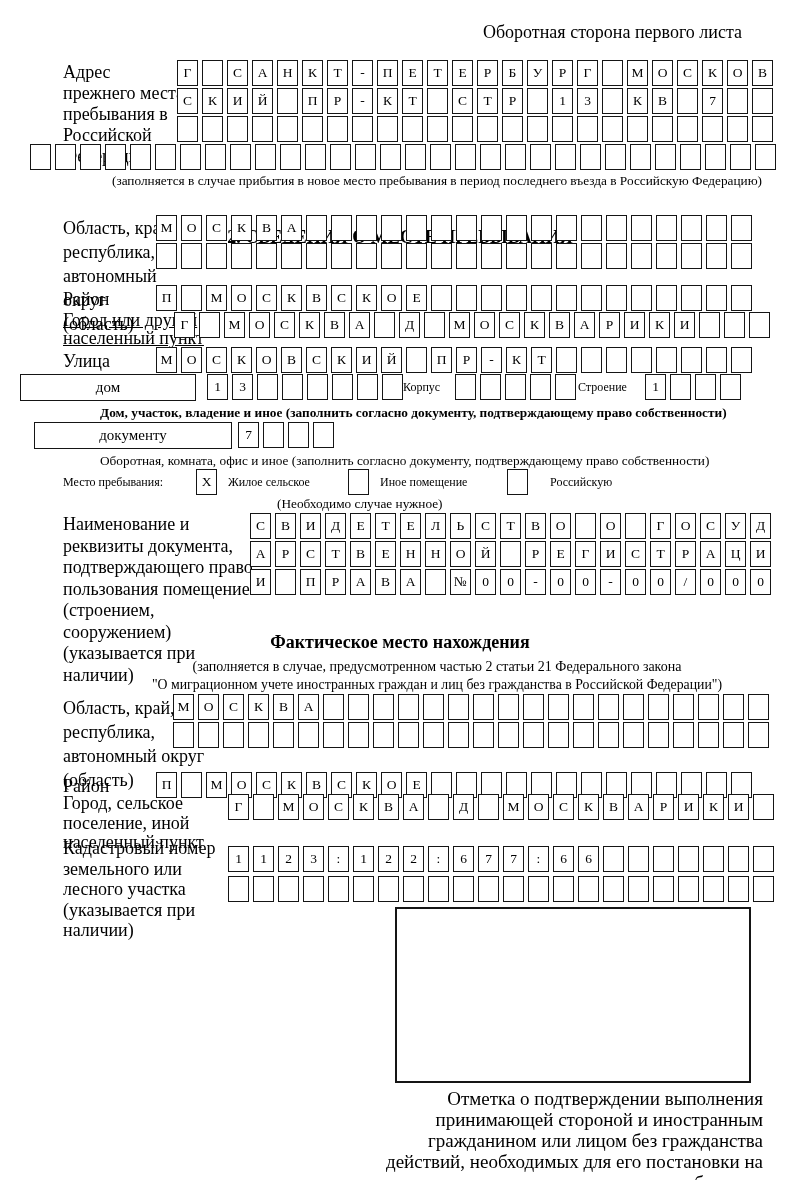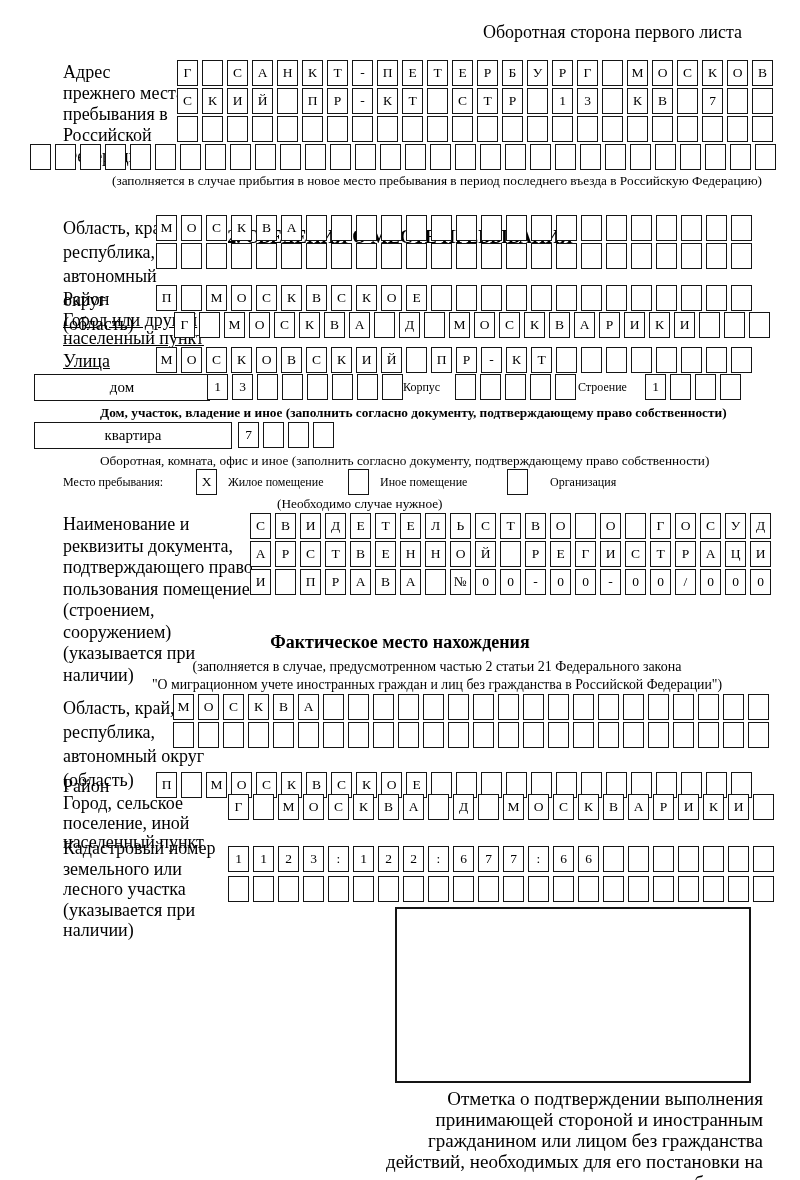--- a/index.html
+++ b/index.html
@@ -251,21 +251,21 @@
     <span class="cbox">А</span>
     <span class="cbox">Р</span>
     <span class="cbox">И</span>
     <span class="cbox">К</span>
     <span class="cbox">И</span>
     <span class="cbox"></span>
     <span class="cbox"></span>
     <span class="cbox"></span>
   </div>
 
-<div class="abs label" style="top:351px;left:63px;text-decoration:underline;">Улица</div>
+<div class="abs label" style="top:351px;left:63px;">Улица</div>
 <div class="abs boxrow" style="top:347px;left:156px;">
     <span class="cbox">М</span>
     <span class="cbox">О</span>
     <span class="cbox">С</span>
     <span class="cbox">К</span>
     <span class="cbox">О</span>
     <span class="cbox">В</span>
     <span class="cbox">С</span>
     <span class="cbox">К</span>
     <span class="cbox">И</span>
@@ -279,21 +279,21 @@
     <span class="cbox"></span>
     <span class="cbox"></span>
     <span class="cbox"></span>
     <span class="cbox"></span>
     <span class="cbox"></span>
     <span class="cbox"></span>
     <span class="cbox"></span>
     <span class="cbox"></span>
   </div>
 
-<div class="abs widebox" style="top:374px;left:34px;width:176px;">дом</div>
+<div class="abs widebox" style="top:374px;left:20px;width:176px;">дом</div>
 <div class="abs boxrow" style="top:374px;left:207px;">
     <span class="cbox">1</span>
     <span class="cbox">3</span>
     <span class="cbox"></span>
     <span class="cbox"></span>
     <span class="cbox"></span>
     <span class="cbox"></span>
     <span class="cbox"></span>
     <span class="cbox"></span>
   </div>
@@ -307,42 +307,42 @@
   </div>
 <div class="abs inlinelabel" style="top:374px;left:578px;">Строение</div>
 <div class="abs boxrow" style="top:374px;left:645px;">
     <span class="cbox">1</span>
     <span class="cbox"></span>
     <span class="cbox"></span>
     <span class="cbox"></span>
   </div>
 <div class="abs note" style="top:404px;left:63px;width:700px;font-weight:bold;">Дом, участок, владение и иное (заполнить согласно документу, подтверждающему право собственности)</div>
 
-<div class="abs widebox" style="top:422px;left:34px;width:198px;">квартира</div>
+<div class="abs widebox" style="top:422px;left:34px;width:198px;">документу</div>
 <div class="abs boxrow" style="top:422px;left:238px;">
     <span class="cbox">7</span>
     <span class="cbox"></span>
     <span class="cbox"></span>
     <span class="cbox"></span>
   </div>
 <div class="abs note" style="top:452px;left:63px;width:700px;">Оборотная, комната, офис и иное (заполнить согласно документу, подтверждающему право собственности)</div>
 
 <div class="abs inlinelabel" style="top:469px;left:63px;">Место пребывания:</div>
 <div class="abs boxrow" style="top:469px;left:196px;">
     <span class="cbox">X</span>
   </div>
-<div class="abs inlinelabel" style="top:469px;left:228px;">Жилое помещение</div>
+<div class="abs inlinelabel" style="top:469px;left:228px;">Жилое сельское</div>
 <div class="abs boxrow" style="top:469px;left:348px;">
     <span class="cbox"></span>
   </div>
 <div class="abs inlinelabel" style="top:469px;left:380px;">Иное помещение</div>
 <div class="abs boxrow" style="top:469px;left:507px;">
     <span class="cbox"></span>
   </div>
-<div class="abs inlinelabel" style="top:469px;left:550px;">Организация</div>
+<div class="abs inlinelabel" style="top:469px;left:550px;">Российскую</div>
 <div class="abs note" style="top:495px;left:240px;">(Необходимо случае нужное)</div>
 
 <div class="abs label" style="top:514px;left:63px;width:200px;line-height:21.5px;">Наименование и реквизиты документа, подтверждающего право пользования помещением (строением, сооружением) (указывается при наличии)</div>
 <div class="abs boxrow" style="top:513px;left:250px;">
     <span class="cbox">С</span>
     <span class="cbox">В</span>
     <span class="cbox">И</span>
     <span class="cbox">Д</span>
     <span class="cbox">Е</span>
     <span class="cbox">Т</span>

